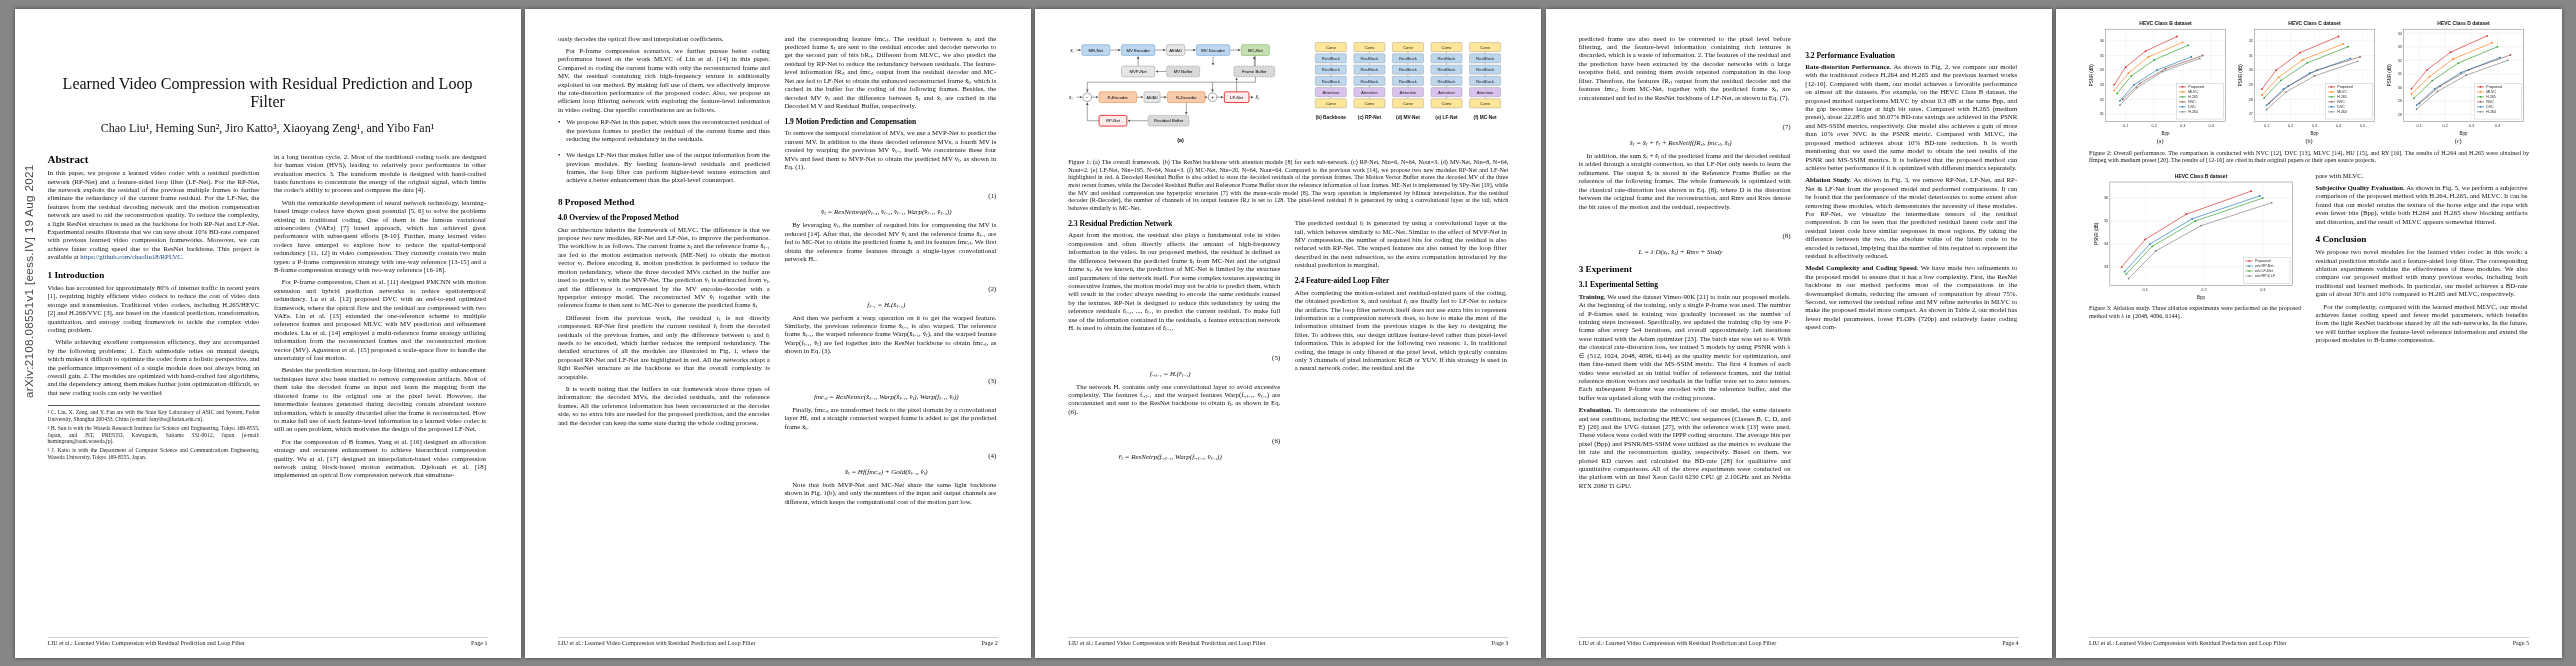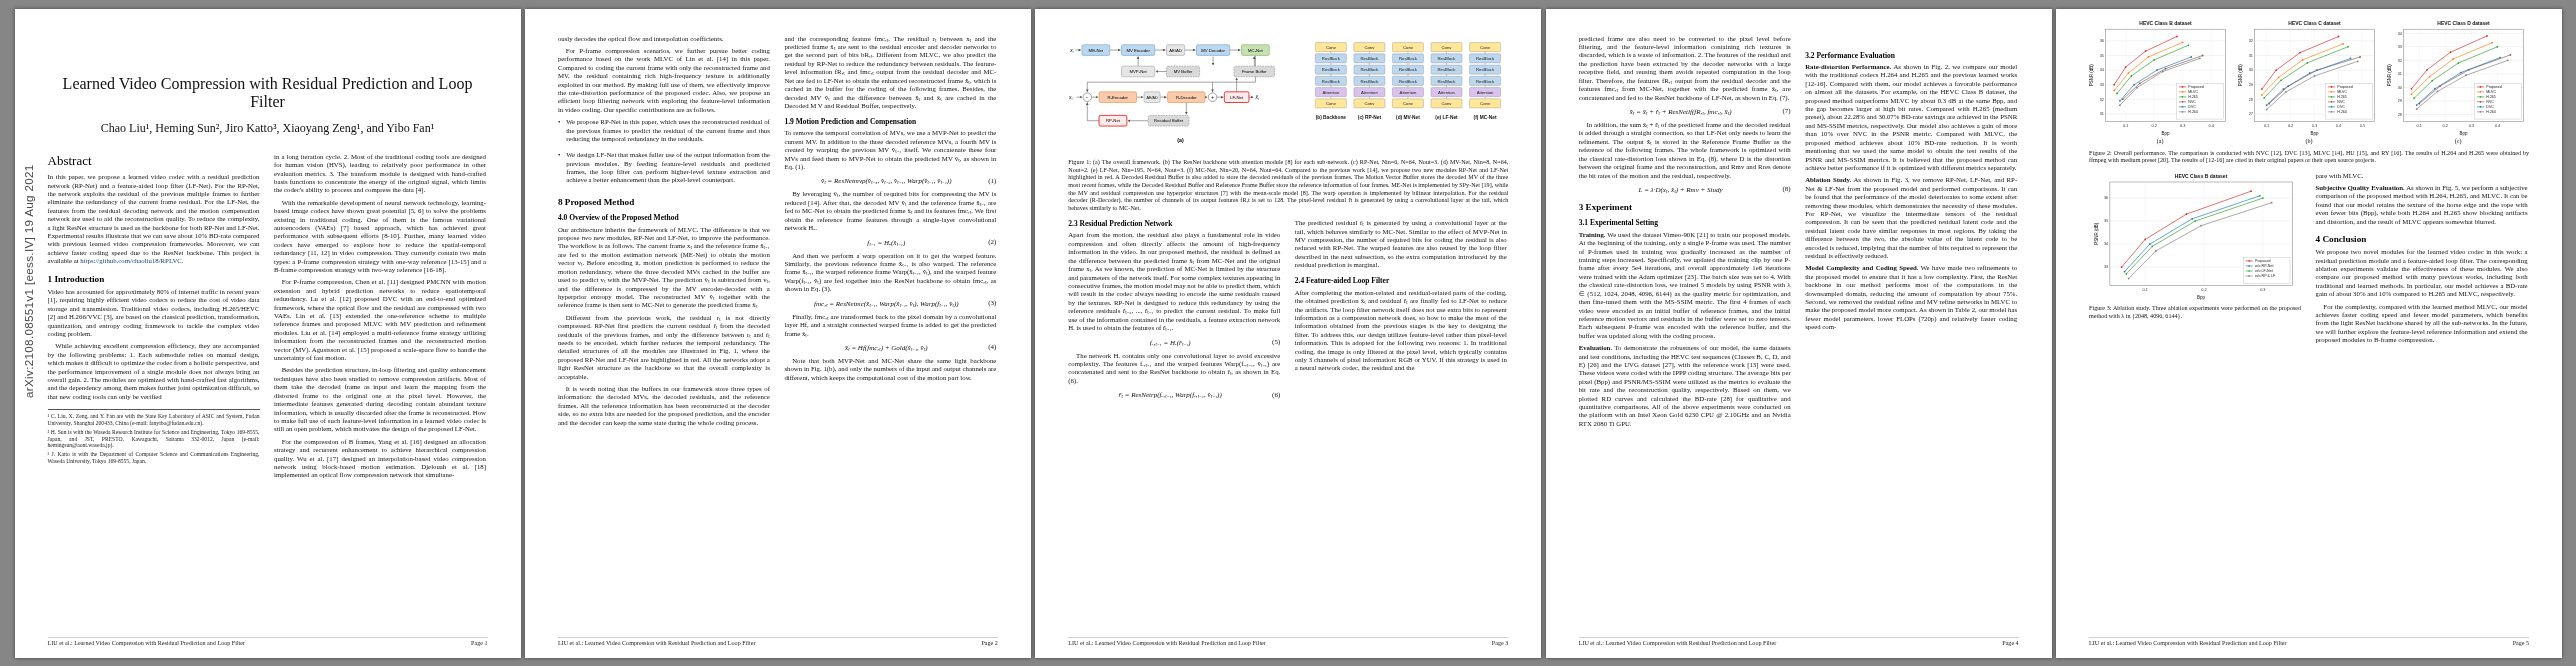--- a/index.html
+++ b/index.html
@@ -21,28 +21,28 @@
     font-family:"Liberation Sans", sans-serif;
     font-size:11.7px;color:#4a4a4a;letter-spacing:0.3px;white-space:nowrap;
   }
   .title{margin-top:66px;text-align:center;font-size:16px;font-weight:normal;color:#111;}
   .authors{margin-top:10px;text-align:center;font-size:12px;color:#111;}
   .cols{display:flex;gap:14.5px;}
   .col{width:212px;}
   .page-body{padding-top:25.6px;}
   p.just{font-size:6.8px;line-height:1.24;text-align:justify;margin:0 0 3.9px;color:#111;}
   .indent{text-indent:7.8px;}
-  .abstract-h{font-size:13px;font-weight:normal;margin:0 0 4.4px;}
+  .abstract-h{font-size:11px;font-weight:bold;margin:0 0 4.4px;}
   .sec{font-size:9.2px;font-weight:bold;margin:7.8px 0 4.4px;color:#000;}
   .subsec{font-size:7.5px;font-weight:bold;margin:6.7px 0 3.3px;color:#000;}
   .bull{display:flex;gap:3.9px;margin:0 0 3.9px;}
   .bull .dot{width:4.4px;font-size:6.8px;line-height:1.24;}
   .bull p{flex:1;}
   .eq{display:flex;align-items:center;margin:5px 0;font-size:7px;color:#111;}
-  .eq .body{flex:1;text-align:center;font-style:italic;}
+  .eq .body{flex:1;text-align:center;font-style:italic;margin-top:31px;}
   .eq .num{font-style:normal;}
   .caption{font-size:6.1px;line-height:1.25;text-align:justify;margin:5.6px 0 6.7px;color:#111;}
   .cap-left{margin:4.4px 0 0;}
   .fnblock{margin-top:7.8px;border-top:0.6px solid #555;width:100%;padding-top:2.8px;}
   .fn{font-size:5.6px;line-height:1.22;text-align:justify;margin:0 0 2.2px;color:#222;}
   .pfooter{
     position:absolute;left:33px;right:33px;bottom:12.2px;
     display:flex;justify-content:space-between;
     font-size:6.1px;color:#222;border-top:0.6px solid #cfcfcf;padding-top:2.2px;
   }

